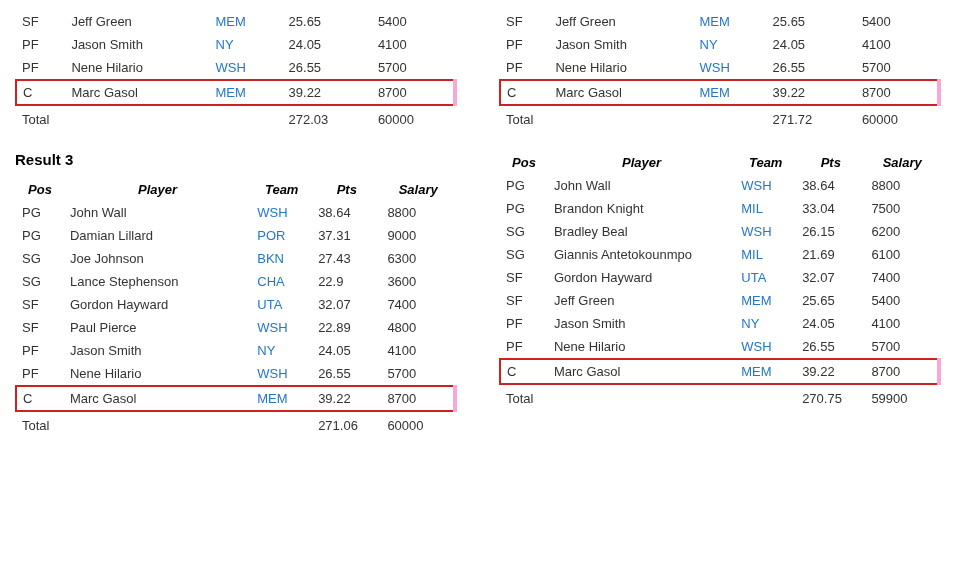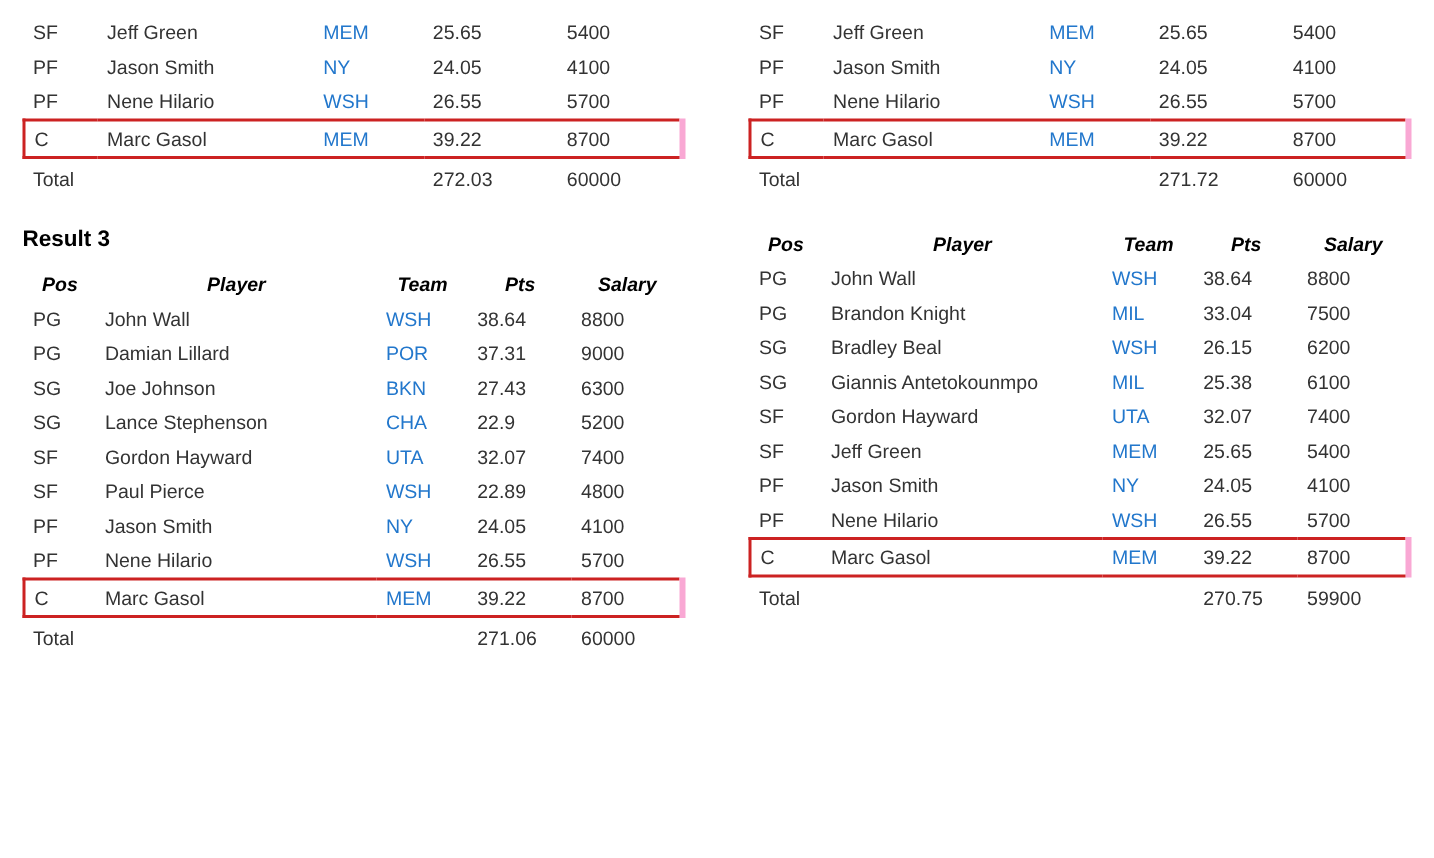--- a/index.html
+++ b/index.html
@@ -179,21 +179,21 @@
             <td>Joe Johnson</td>
             <td class="team-cell">BKN</td>
             <td>27.43</td>
             <td>6300</td>
           </tr>
           <tr>
             <td>SG</td>
             <td>Lance Stephenson</td>
             <td class="team-cell">CHA</td>
             <td>22.9</td>
-            <td>5200</td>
+            <td>3600</td>
           </tr>
           <tr>
             <td>SF</td>
             <td>Gordon Hayward</td>
             <td class="team-cell">UTA</td>
             <td>32.07</td>
             <td>7400</td>
           </tr>
           <tr>
             <td>SF</td>
@@ -261,21 +261,21 @@
             <td>SG</td>
             <td>Bradley Beal</td>
             <td class="team-cell">WSH</td>
             <td>26.15</td>
             <td>6200</td>
           </tr>
           <tr>
             <td>SG</td>
             <td>Giannis Antetokounmpo</td>
             <td class="team-cell">MIL</td>
-            <td>25.38</td>
+            <td>21.69</td>
             <td>6100</td>
           </tr>
           <tr>
             <td>SF</td>
             <td>Gordon Hayward</td>
             <td class="team-cell">UTA</td>
             <td>32.07</td>
             <td>7400</td>
           </tr>
           <tr>

